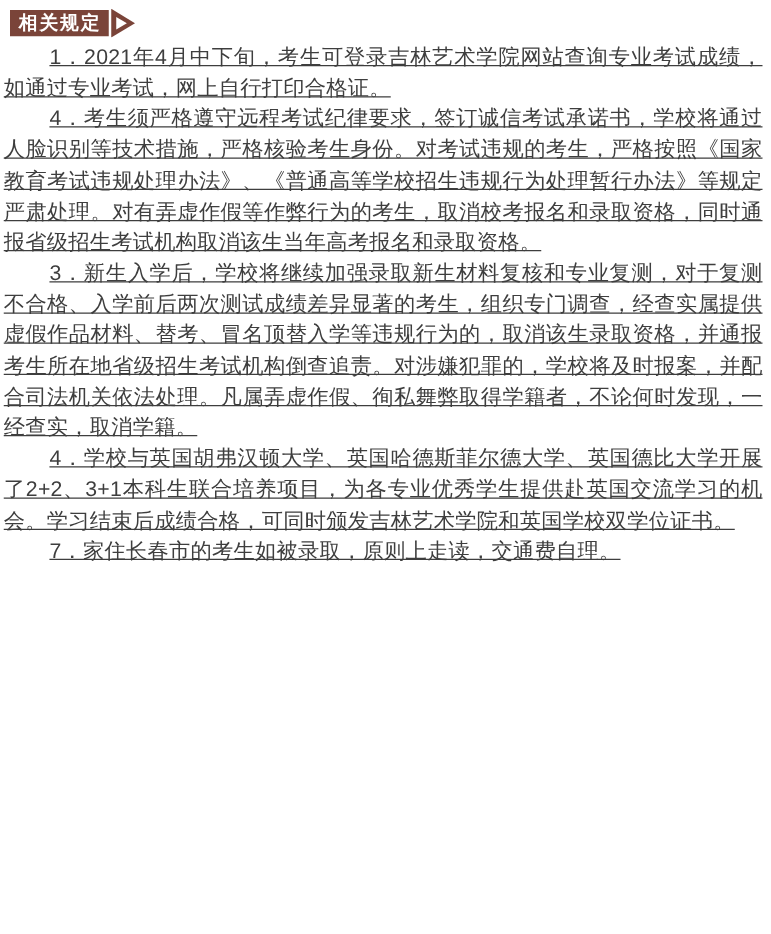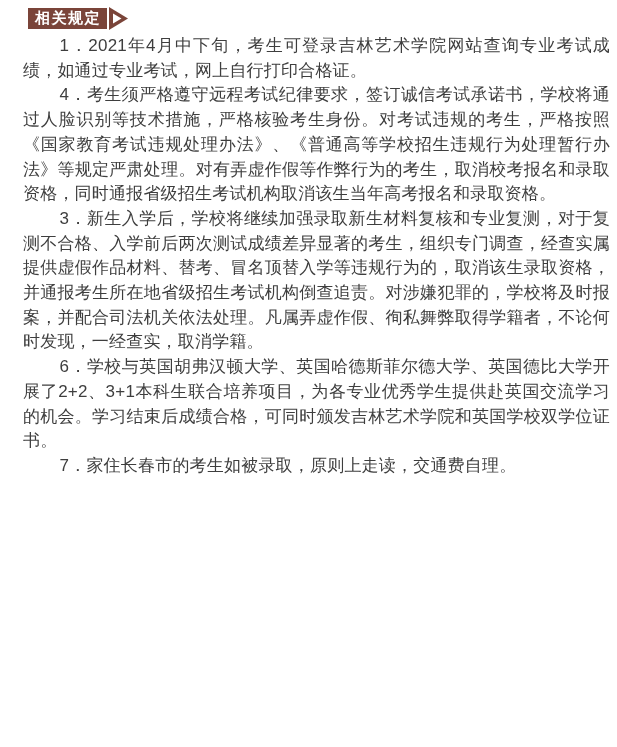--- a/index.html
+++ b/index.html
@@ -8,21 +8,20 @@
     background: #ffffff;
   }
   .page {
     position: relative;
     width: 617px;
     height: 747px;
     overflow: hidden;
     background: #ffffff;
     box-sizing: border-box;
     font-family: "Liberation Sans", sans-serif;
-    padding-left: 20px;
   }
   .banner-row {
     display: flex;
     align-items: stretch;
     margin: 8px 0 0 8px;
     height: 21px;
   }
   .banner {
     background: #7a4439;
     color: #ffffff;
@@ -43,20 +42,21 @@
     padding: 0 7px 0 3px;
   }
   .content p {
     margin: 0;
     font-size: 17px;
     line-height: 24.7px;
     color: #3e3e3e;
     text-align: justify;
     text-indent: 2.15em;
     letter-spacing: 0.2px;
+    text-decoration: underline;
   }
 </style>
 </head>
 <body>
 
 <div class="page">
 
   <div class="banner-row">
     <div class="banner">
       <span>相关规定</span>
@@ -66,18 +66,18 @@
         <path d="M1 0 L20 11.5 L1 23 Z" fill="#7a4439"></path>
         <path d="M5 6.5 L13.5 11.5 L5 16.5 Z" fill="#ffffff"></path>
       </svg>
     </span>
   </div>
 
   <div class="content">
     <p>1．2021年4月中下旬，考生可登录吉林艺术学院网站查询专业考试成绩，如通过专业考试，网上自行打印合格证。</p>
     <p>4．考生须严格遵守远程考试纪律要求，签订诚信考试承诺书，学校将通过人脸识别等技术措施，严格核验考生身份。对考试违规的考生，严格按照《国家教育考试违规处理办法》、《普通高等学校招生违规行为处理暂行办法》等规定严肃处理。对有弄虚作假等作弊行为的考生，取消校考报名和录取资格，同时通报省级招生考试机构取消该生当年高考报名和录取资格。</p>
     <p>3．新生入学后，学校将继续加强录取新生材料复核和专业复测，对于复测不合格、入学前后两次测试成绩差异显著的考生，组织专门调查，经查实属提供虚假作品材料、替考、冒名顶替入学等违规行为的，取消该生录取资格，并通报考生所在地省级招生考试机构倒查追责。对涉嫌犯罪的，学校将及时报案，并配合司法机关依法处理。凡属弄虚作假、徇私舞弊取得学籍者，不论何时发现，一经查实，取消学籍。</p>
-    <p>6．学校与英国胡弗汉顿大学、英国哈德斯菲尔德大学、英国德比大学开展了2+2、3+1本科生联合培养项目，为各专业优秀学生提供赴英国交流学习的机会。学习结束后成绩合格，可同时颁发吉林艺术学院和英国学校双学位证书。</p>
+    <p>4．学校与英国胡弗汉顿大学、英国哈德斯菲尔德大学、英国德比大学开展了2+2、3+1本科生联合培养项目，为各专业优秀学生提供赴英国交流学习的机会。学习结束后成绩合格，可同时颁发吉林艺术学院和英国学校双学位证书。</p>
     <p>7．家住长春市的考生如被录取，原则上走读，交通费自理。</p>
 
   </div>
 
 </div>
 
 </body></html>

